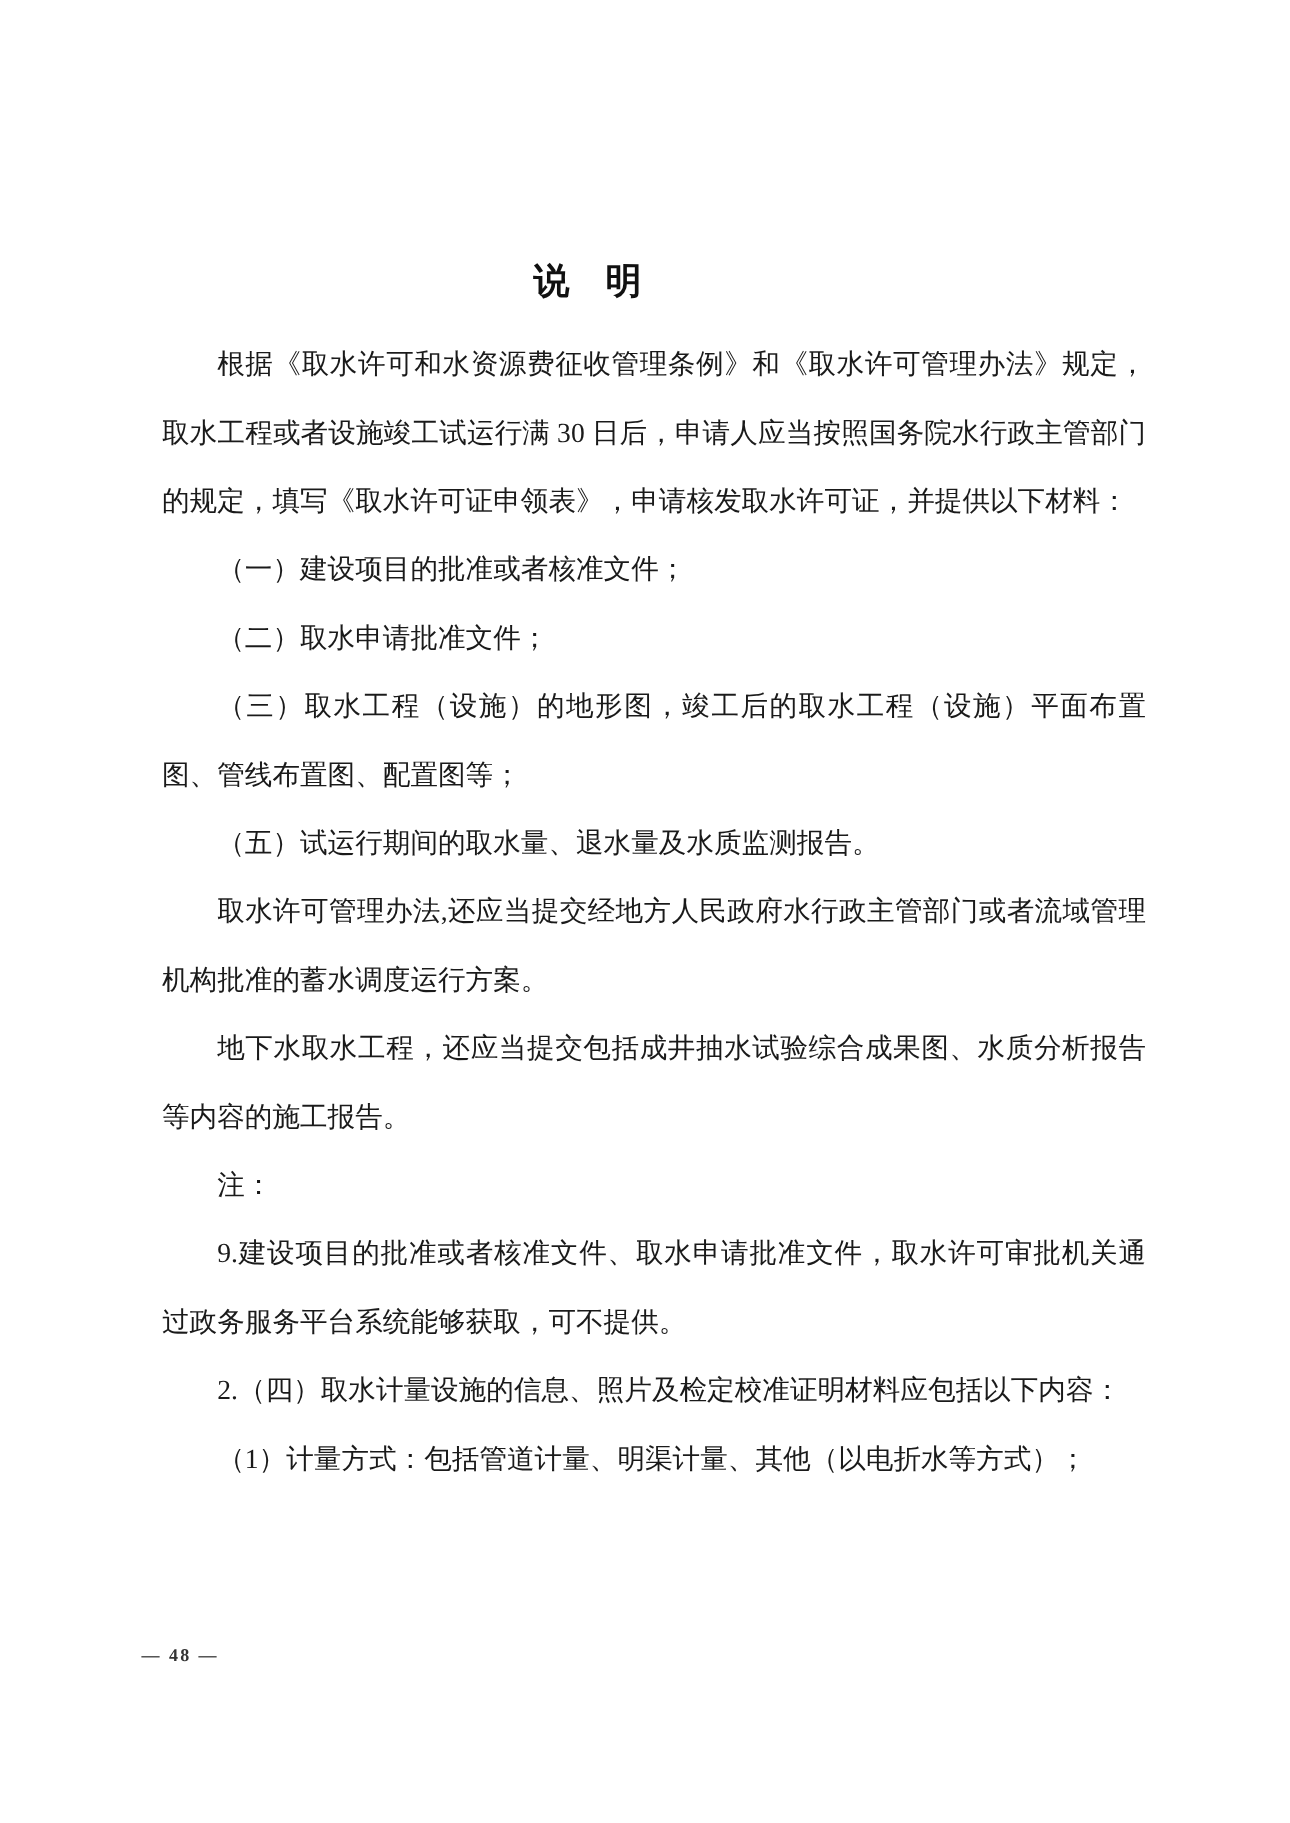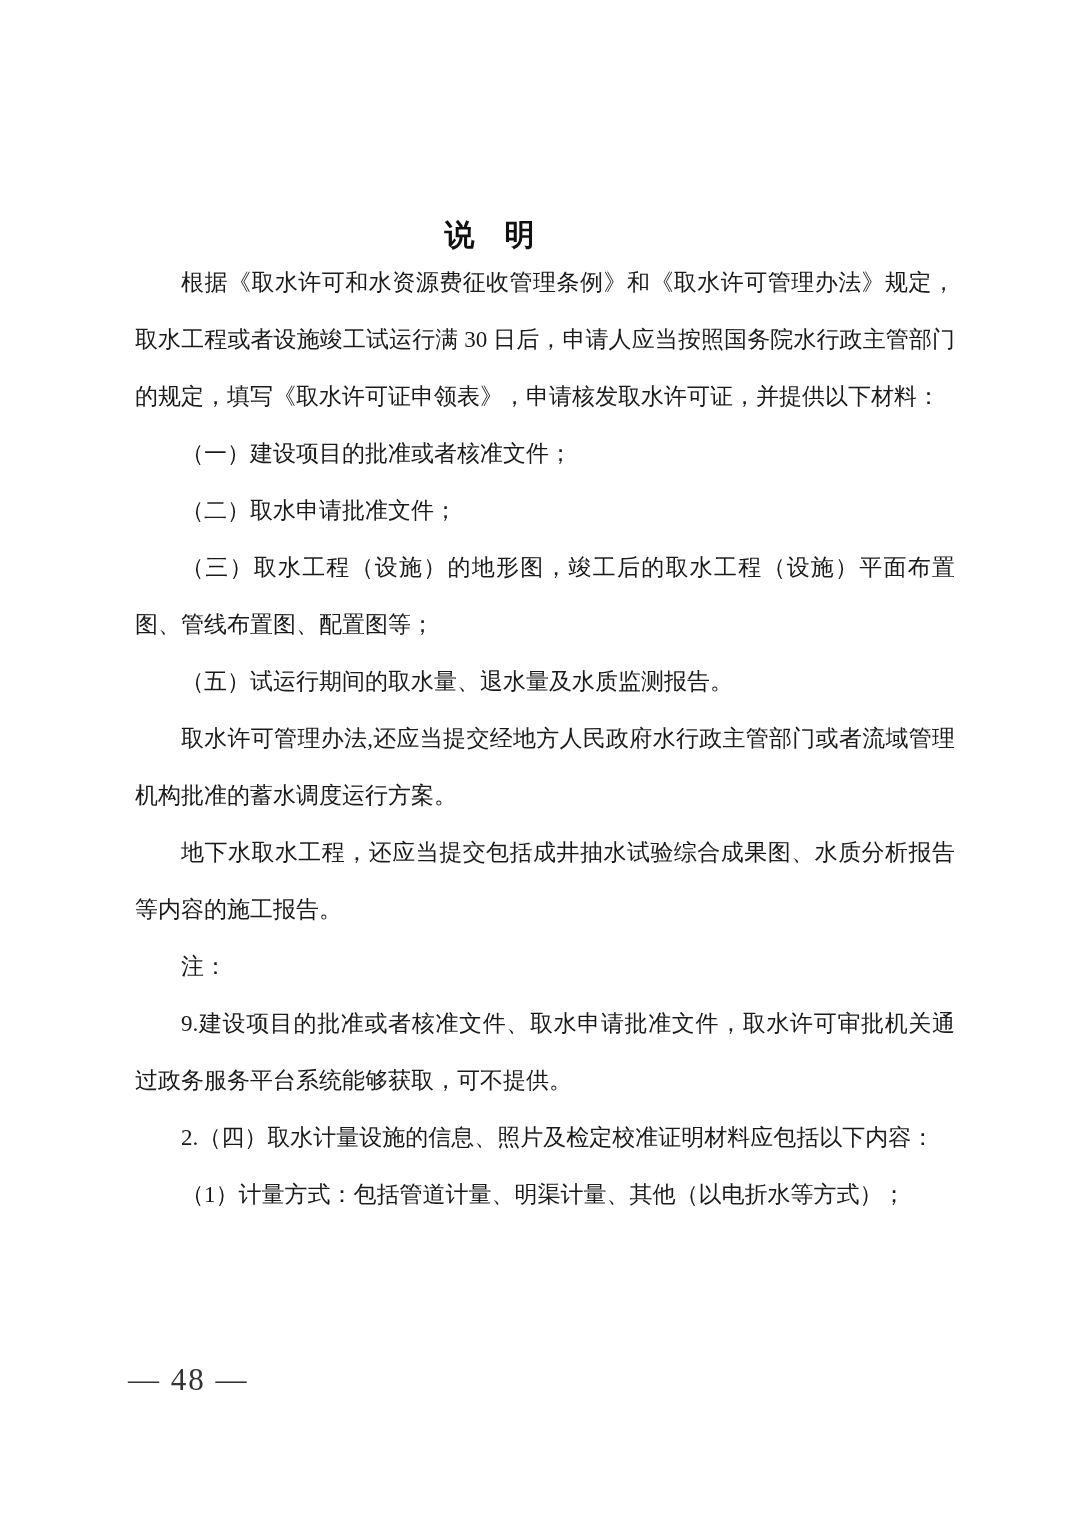--- a/index.html
+++ b/index.html
@@ -24,44 +24,45 @@
     text-align: center;
     font-family: "Liberation Sans", "DejaVu Sans", sans-serif;
     font-weight: 700;
     font-size: 30px;
     line-height: 42px;
     color: #111111;
     white-space: pre;
   }
   .doc-body {
     position: absolute;
-    top: 254px;
+    top: 275px;
     left: 135px;
     width: 820px;
   }
   .doc-body p {
     margin: 0;
     padding: 0;
     font-size: 23px;
     line-height: 57px;
     text-indent: 2em;
     text-align: justify;
     text-justify: inter-ideograph;
     color: #1a1a1a;
     word-break: break-all;
   }
   .page-footer {
     position: absolute;
     top: 1364px;
-    left: 128px;
-    font-size: 31px;
+    left: 118px;
+    font-size: 15px;
     line-height: 32px;
     color: #333333;
     letter-spacing: 2px;
     white-space: pre;
+    font-weight: bold;
   }
 </style>
 </head>
 <body>
 
 <div class="page">
 
   <div class="doc-title">说　明</div>
 
   <div class="doc-body">

